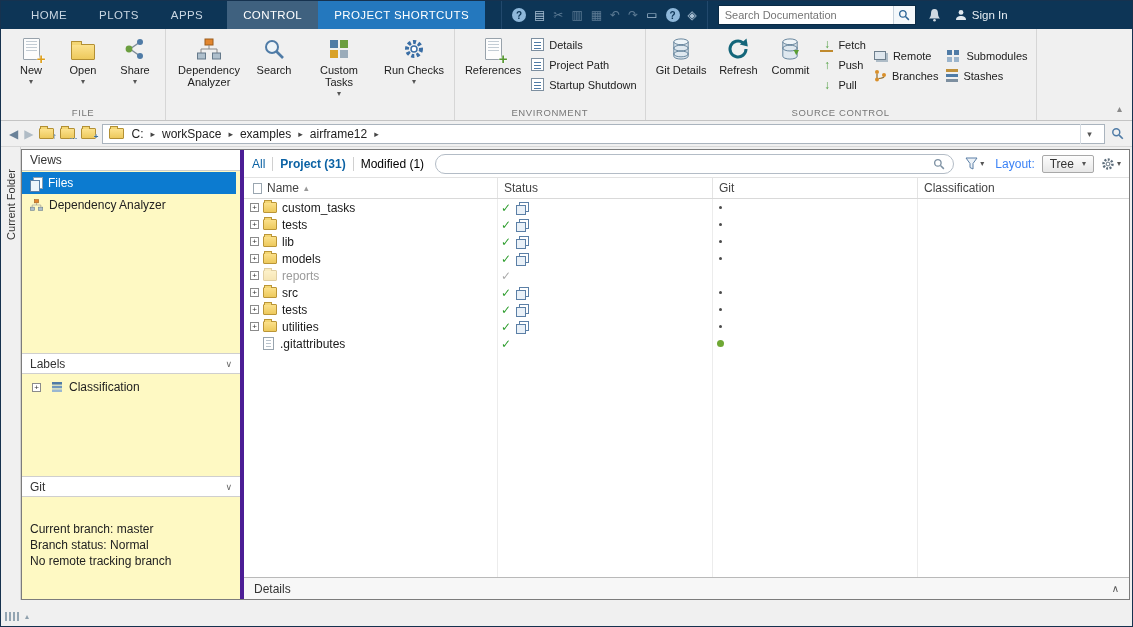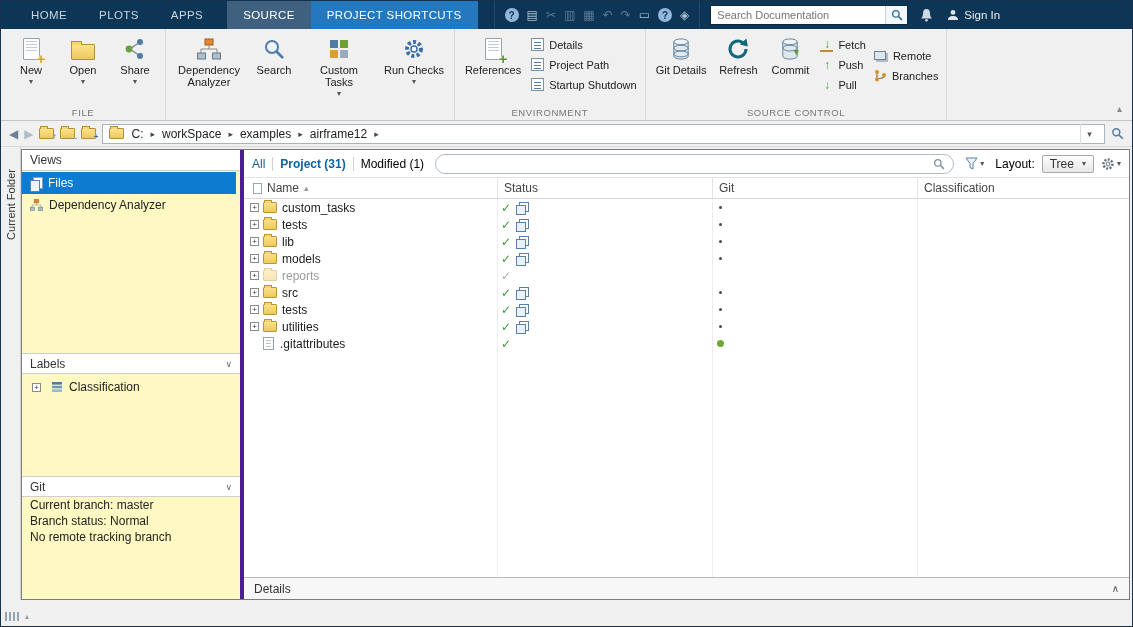--- a/index.html
+++ b/index.html
@@ -93,21 +93,21 @@
 .content{flex:1;display:flex;flex-direction:column;min-width:0}
 .filterbar{height:27px;flex:0 0 27px;display:flex;align-items:center;padding:0 8px;gap:7px;background:#fff}
 .ftab{cursor:pointer;white-space:nowrap}
 .ftab.blue{color:#0b62a4}
 .ftab.selected{color:#0b62a4;font-weight:700}
 .vsep{width:1px;height:14px;background:#d0d0d0}
 .filter-input-wrap{flex:1;height:20px;border:1px solid #b3bcc6;border-radius:10px;display:flex;align-items:center;background:#fff;margin:0 4px;overflow:hidden}
 .filter-input-wrap input{flex:1;border:0;outline:0;padding:0 10px;font-size:11px;font-family:inherit;color:#333;background:transparent}
 .fi-mag{padding:0 8px;display:flex;align-items:center;cursor:pointer}
 .tool-ico{display:flex;align-items:center;gap:2px;cursor:pointer}
-.layoutlbl{color:#000000;margin-left:4px}
+.layoutlbl{color:#3b82f6;margin-left:4px}
 .combo{display:flex;align-items:center;gap:8px;border:1px solid #a8a8a8;background:linear-gradient(#fdfdfd,#e7e7e7);padding:1px 7px;border-radius:2px;cursor:pointer;color:#333}
 .combo .dd{font-size:8px}
 
 
 .thead{height:22px;flex:0 0 22px;display:grid;grid-template-columns:253px 215px 205px 1fr;align-items:center;border-top:1px solid #e2e2e2;border-bottom:1px solid #d9d9d9;color:#444;background:#fff}
 .thc{display:flex;align-items:center;gap:5px;padding:0 6px;height:100%;cursor:pointer}
 .thc+.thc{border-left:1px solid #e4e4e4}
 .sortarrow{color:#999;font-size:9px}
 .hdr-page{width:9px;height:11px;background:#fff;border:1px solid #9aa6b0;margin-left:3px}
 .rowsarea{flex:1;position:relative;background:#fff;min-height:0}
@@ -152,21 +152,21 @@
     <div class="tab first">
         <span>HOME</span>
       </div>
     <div class="tab">
         <span>PLOTS</span>
       </div>
     <div class="tab">
         <span>APPS</span>
       </div>
     <div class="tab active gap">
-        <span>SOURCE</span>
+        <span>CONTROL</span>
       </div>
     <div class="tab ctx">
         <span>PROJECT SHORTCUTS</span>
       </div>
 
     <div class="qat">
       <span class="circ-q">?</span>
       <span class="qico">▤</span>
       <span class="qico dim">✂</span>
       <span class="qico dim">▥</span>
@@ -362,20 +362,30 @@
           <span>Remote</span>
         </div>
         <div class="smallitem">
           <svg width="13" height="13" viewBox="0 0 13 13">
               <path d="M3 5 V9 M4.5 9.5 Q10 9 10 7.5" stroke="#8a6b2f" fill="none" stroke-width="1.2"></path>
               <circle cx="3" cy="3" r="2" fill="#d98f2a"></circle>
               <circle cx="3" cy="10.5" r="2" fill="#d98f2a"></circle>
               <circle cx="10" cy="6" r="2" fill="#d98f2a"></circle>
             </svg>
           <span>Branches</span>
+        </div>
+      </div>
+      <div class="smallcol mid">
+        <div class="smallitem">
+          <span class="ico-sub"></span>
+          <span>Submodules</span>
+        </div>
+        <div class="smallitem">
+          <span class="ico-stash"></span>
+          <span>Stashes</span>
         </div>
       </div>
       <div class="grouplabel">SOURCE CONTROL</div>
     </div>
 
     <span class="ribbon-collapse">▴</span>
   </div>
 
   <div class="addressbar">
     <span class="nav-glyph">◀</span>
@@ -452,21 +462,21 @@
                   <rect x="1" y="4.7" width="10" height="2.6" fill="#6f97bd"></rect>
                   <rect x="1" y="8.4" width="10" height="2.6" fill="#9ab7d1"></rect>
                 </svg>
               <span>Classification</span>
             </div>
 
             <div class="sb-header" style="top:326px;border-top:1px solid #cfcfcf">
               <span class="hx">Git</span>
               <span class="sb-chev">∨</span>
             </div>
-            <div class="gitlines" style="top:344px">
+            <div class="gitlines" style="top:368px">
               <div>Current branch: master</div>
               <div>Branch status: Normal</div>
               <div>No remote tracking branch</div>
             </div>
           </div>
 
           <div class="content">
 
             <div class="filterbar">
               <span class="ftab blue">All</span>

